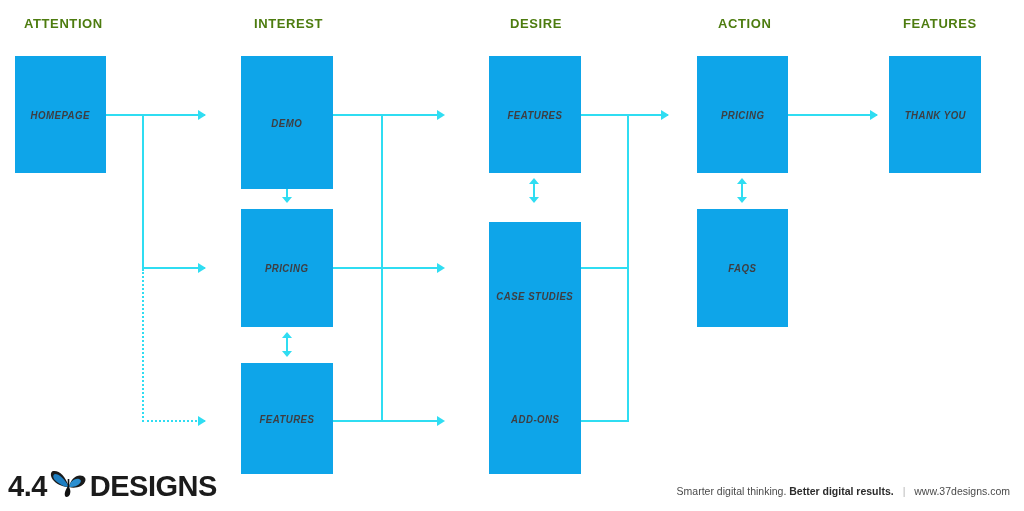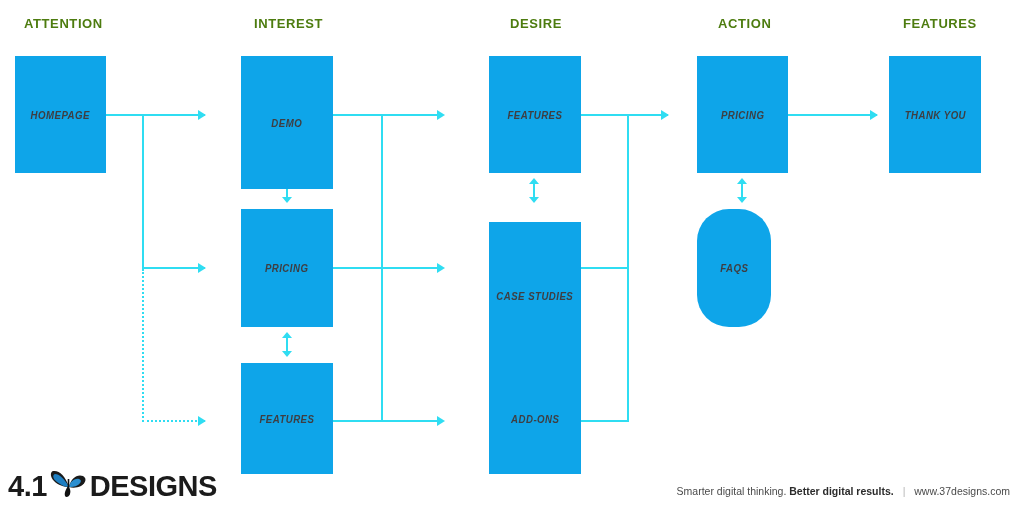--- a/index.html
+++ b/index.html
@@ -244,30 +244,30 @@
   <div class="node" style="left:489px; top:222px; width:92px; height:148px;">
     <span class="node-label">CASE STUDIES</span>
   </div>
   <div class="node" style="left:489px; top:363px; width:92px; height:111px;">
     <span class="node-label">ADD-ONS</span>
   </div>
 
   <div class="node" style="left:697px; top:56px; width:91px; height:117px;">
     <span class="node-label">PRICING</span>
   </div>
-  <div class="node" style="left:697px; top:209px; width:74px; height:118px;border-radius:32px;">
+  <div class="node" style="left:697px; top:209px; width:91px; height:118px;">
     <span class="node-label">FAQS</span>
   </div>
 
   <div class="node" style="left:889px; top:56px; width:92px; height:117px;">
     <span class="node-label">THANK YOU</span>
   </div>
 
   <div id="footer-logo">
-    <span class="logo-text">4.1</span>
+    <span class="logo-text">4.4</span>
     <span class="logo-butterfly">
       <svg width="40" height="30" viewBox="0 0 40 30" aria-hidden="true">
         <path d="M20 18 C16 6, 10 1, 4 2 C1 3, 1 8, 5 12 C9 16, 15 18, 20 18 Z" fill="#1A1A1A"></path>
         <path d="M20 18 C15 9, 10 5, 6 5 C3 6, 4 10, 8 13 C12 16, 16 18, 20 18 Z" fill="#1E7FC2"></path>
         <path d="M20 18 C22 9, 28 5, 34 7 C38 9, 37 14, 32 17 C28 19, 23 19, 20 18 Z" fill="#1A1A1A"></path>
         <path d="M20 18 C21 13, 25 9, 30 10 C33 11, 32 14, 29 16 C26 18, 22 18, 20 18 Z" fill="#2B8FD0"></path>
         <path d="M19 17 C17 20, 15 24, 16 27 C17 29, 20 28, 21 25 C22 22, 21 19, 19 17 Z" fill="#111111"></path>
         <path d="M19.5 10 L19.5 26" stroke="#111111" stroke-width="1.6" fill="none"></path>
       </svg>
     </span>

